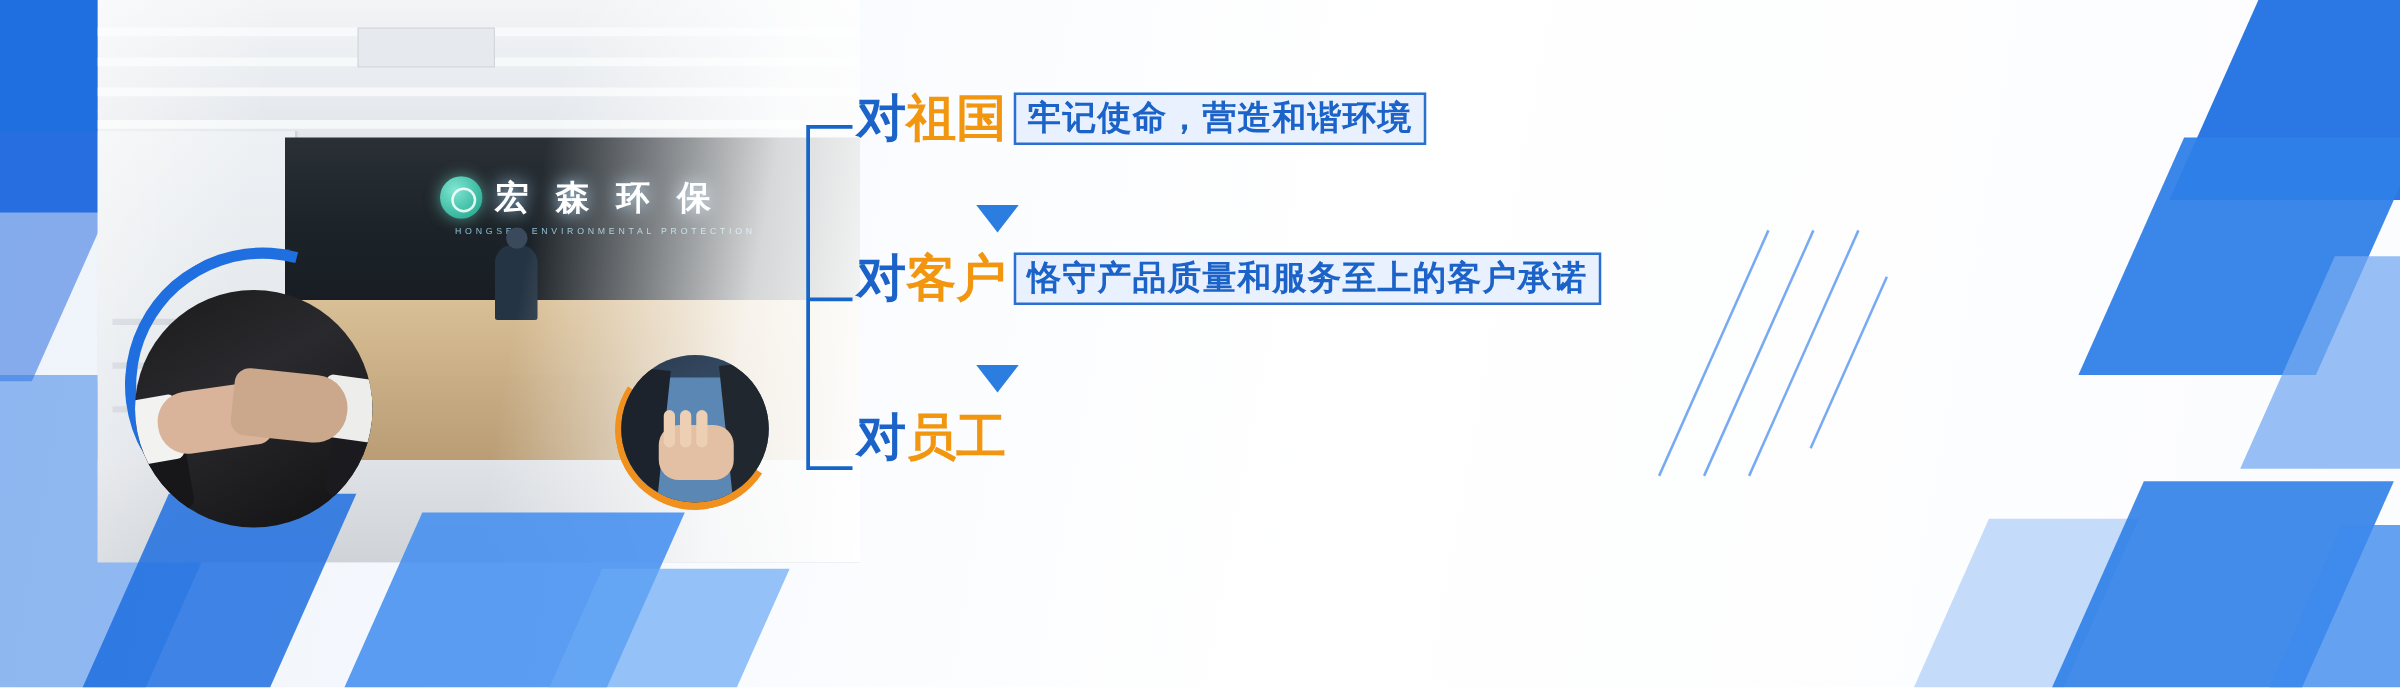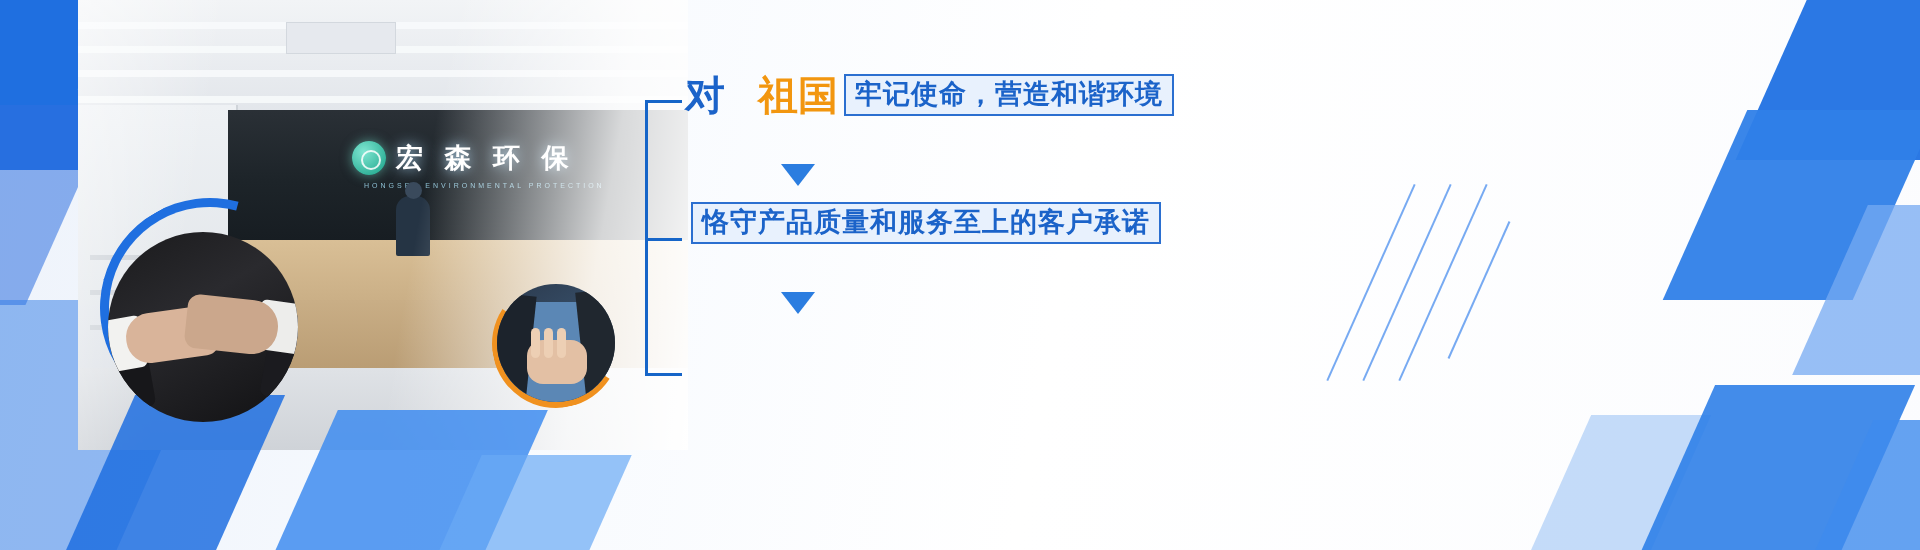--- a/index.html
+++ b/index.html
@@ -140,21 +140,21 @@
   .brace .b1{top:0;} .brace .b2{top:50%;} .brace .b3{bottom:0;}
 
   .row { position:absolute; left:40px; display:flex; align-items:center; }
   .row-1 { top:0; }
   .row-2 { top:128px; }
   .row-3 { top:256px; }
 
   .lead { font-size:40px; font-weight:bold; line-height:1; white-space:nowrap;
     font-family:"Liberation Sans","DejaVu Sans",sans-serif; }
   .lead .a { color:#1b63c9; }
-  .lead .b { color:#f2960f;margin-left:33px; }
+  .lead .b { color:#f2960f; }
 
   .tagbox { margin-left:6px; border:2px solid #2b6fd0; background:#e8f1fd;
     padding:5px 9px 6px; display:flex; align-items:center; }
   .tagbox span { font-size:27px; font-weight:bold; color:#1b63c9; line-height:1;
     letter-spacing:1px; white-space:nowrap; }
 
   .arrow { position:absolute; left:136px; width:0; height:0;
     border-left:17px solid transparent; border-right:17px solid transparent;
     border-top:22px solid #2b7de0; }
   .arrow-1 { top:90px; }
@@ -248,22 +248,28 @@
     <div class="row row-1">
       <div class="lead">
         <span class="a">对</span><span class="b">祖国</span>
       </div>
       <div class="tagbox">
         <span>牢记使命，营造和谐环境</span>
       </div>
     </div>
 
     <div class="row row-2">
+      <div class="lead">
+        <span class="a">对</span><span class="b">客户</span>
+      </div>
       <div class="tagbox">
         <span>恪守产品质量和服务至上的客户承诺</span>
       </div>
     </div>
 
     <div class="row row-3">
+      <div class="lead">
+        <span class="a">对</span><span class="b">员工</span>
+      </div>
     </div>
 
   </div>
 </div>
 
 </body></html>

